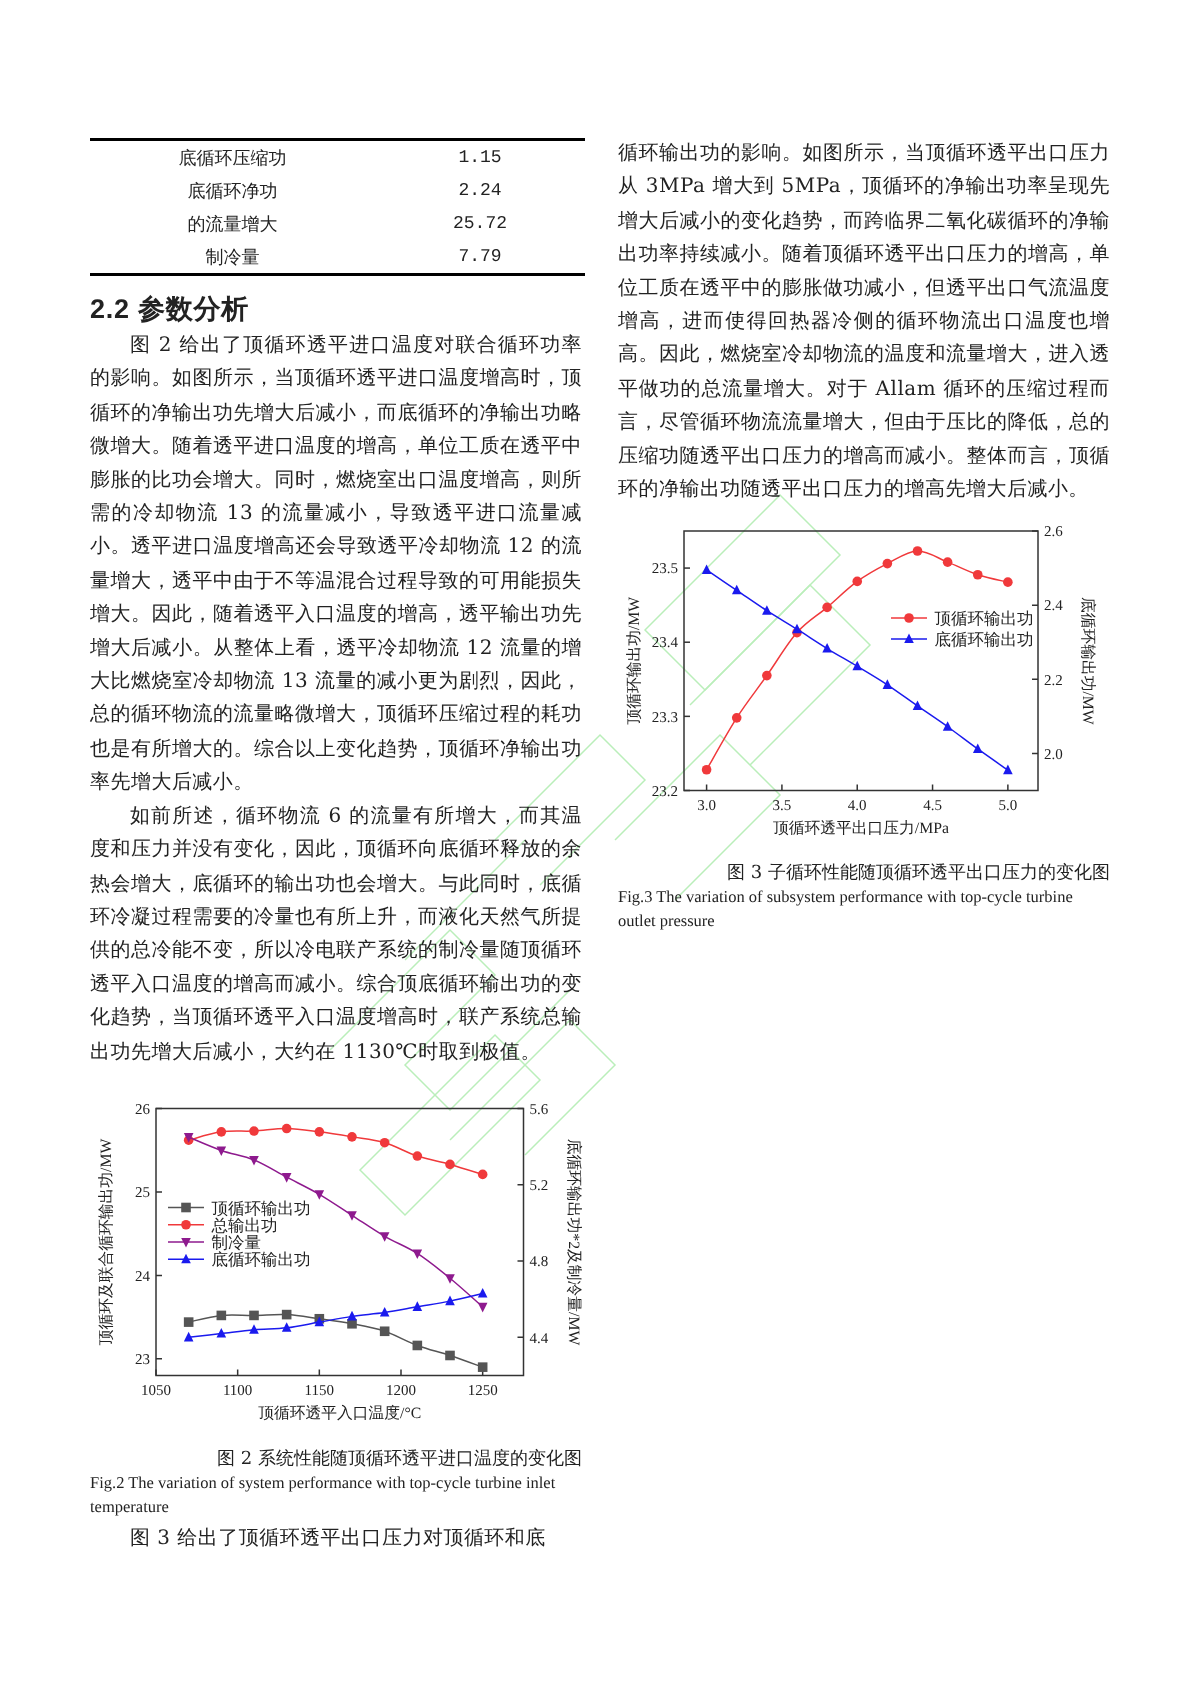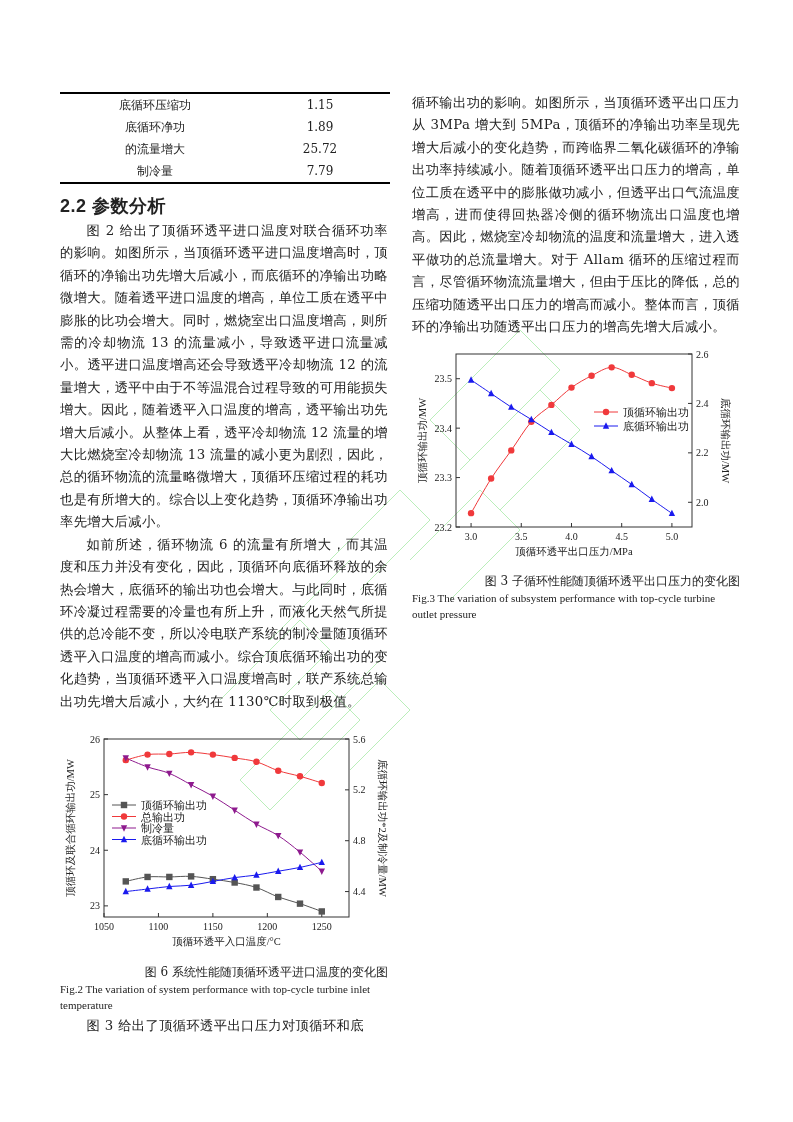--- a/index.html
+++ b/index.html
@@ -2,21 +2,21 @@
 <html><head>
 <meta charset="utf-8">
 <style>
   html, body { margin:0; padding:0; background:#ffffff; }
   body { width:793px; height:1122px; position:relative; overflow:hidden;
          font-family:"DejaVu Serif","Liberation Serif",serif; color:#222; }
   .page { position:absolute; left:0; top:0; width:793px; height:1122px; }
   .col { position:absolute; width:328px; }
   .col-left { left:60px; top:92px; }
   .col-right { left:412px; top:92px; }
-  table.summary { width:330px; border-collapse:collapse; margin-left:0; font-size:12px; }
+  table.summary { width:330px; border-collapse:collapse; margin-left:0; font-size:12px;font-family:Liberation Mono, monospace; }
   table.summary { border-top:2px solid #000; border-bottom:2px solid #000; }
   table.summary td { height:22px; text-align:center; padding:0; }
   table.summary td.lbl { width:190px; }
   .sec { font-family:Liberation Sans, sans-serif; font-size:18px; font-weight:bold; margin:10px 0 2px 0; letter-spacing:0.5px; }
   p.txt { margin:0; font-size:13.3px; line-height:22.4px; text-align:justify; text-indent:2em; letter-spacing:0.35px; }
   p.txt.noind { text-indent:0; }
   .fig { position:relative; }
   .cap-cn { font-size:12px; text-align:right; line-height:18px; }
   .cap-en { font-size:11px; text-align:left; line-height:16px; font-family:"Liberation Serif",serif; }
   svg text { font-family:"Liberation Serif","DejaVu Serif",serif; }
@@ -42,21 +42,21 @@
 
   <div class="col col-left">
     <table class="summary">
       <tbody>
         <tr>
           <td class="lbl">底循环压缩功</td>
           <td>1.15</td>
         </tr>
         <tr>
           <td class="lbl">底循环净功</td>
-          <td>1.89</td>
+          <td>2.24</td>
         </tr>
         <tr>
           <td class="lbl">的流量增大</td>
           <td>25.72</td>
         </tr>
         <tr>
           <td class="lbl">制冷量</td>
           <td>7.79</td>
         </tr>
       </tbody>
@@ -160,21 +160,21 @@
               <text x="81" y="93.5" font-size="11" fill="#222">总输出功</text>
               <line x1="52" y1="101" x2="76" y2="101" stroke="#8e1a8e" stroke-width="1"></line>
               <polygon points="64,104.7 60.8,98.3 67.2,98.3" fill="#8e1a8e"></polygon>
               <text x="81" y="105" font-size="11" fill="#222">制冷量</text>
               <line x1="52" y1="112.5" x2="76" y2="112.5" stroke="#1a1aee" stroke-width="1"></line>
               <polygon points="64,108.8 60.8,115.2 67.2,115.2" fill="#1a1aee"></polygon>
               <text x="81" y="116.5" font-size="11" fill="#222">底循环输出功</text>
             </g>
           </g>
         </svg>
-      <div class="cap-cn">图 6  系统性能随顶循环透平进口温度的变化图</div>
+      <div class="cap-cn">图 2  系统性能随顶循环透平进口温度的变化图</div>
       <div class="cap-en">Fig.2 The variation of system performance with top-cycle turbine inlet temperature</div>
     </div>
     <p class="txt" style="margin-top:2px;">图 3 给出了顶循环透平出口压力对顶循环和底</p>
   </div>
 
   <div class="col col-right">
     <p class="txt noind">循环输出功的影响。如图所示，当顶循环透平出口压力从 3MPa 增大到 5MPa，顶循环的净输出功率呈现先增大后减小的变化趋势，而跨临界二氧化碳循环的净输出功率持续减小。随着顶循环透平出口压力的增高，单位工质在透平中的膨胀做功减小，但透平出口气流温度增高，进而使得回热器冷侧的循环物流出口温度也增高。因此，燃烧室冷却物流的温度和流量增大，进入透平做功的总流量增大。对于 Allam 循环的压缩过程而言，尽管循环物流流量增大，但由于压比的降低，总的压缩功随透平出口压力的增高而减小。整体而言，顶循环的净输出功随透平出口压力的增高先增大后减小。</p>
     <div class="fig" style="margin-top:2px;">
       <svg id="fig3svg" width="330" height="228">
           <g>

